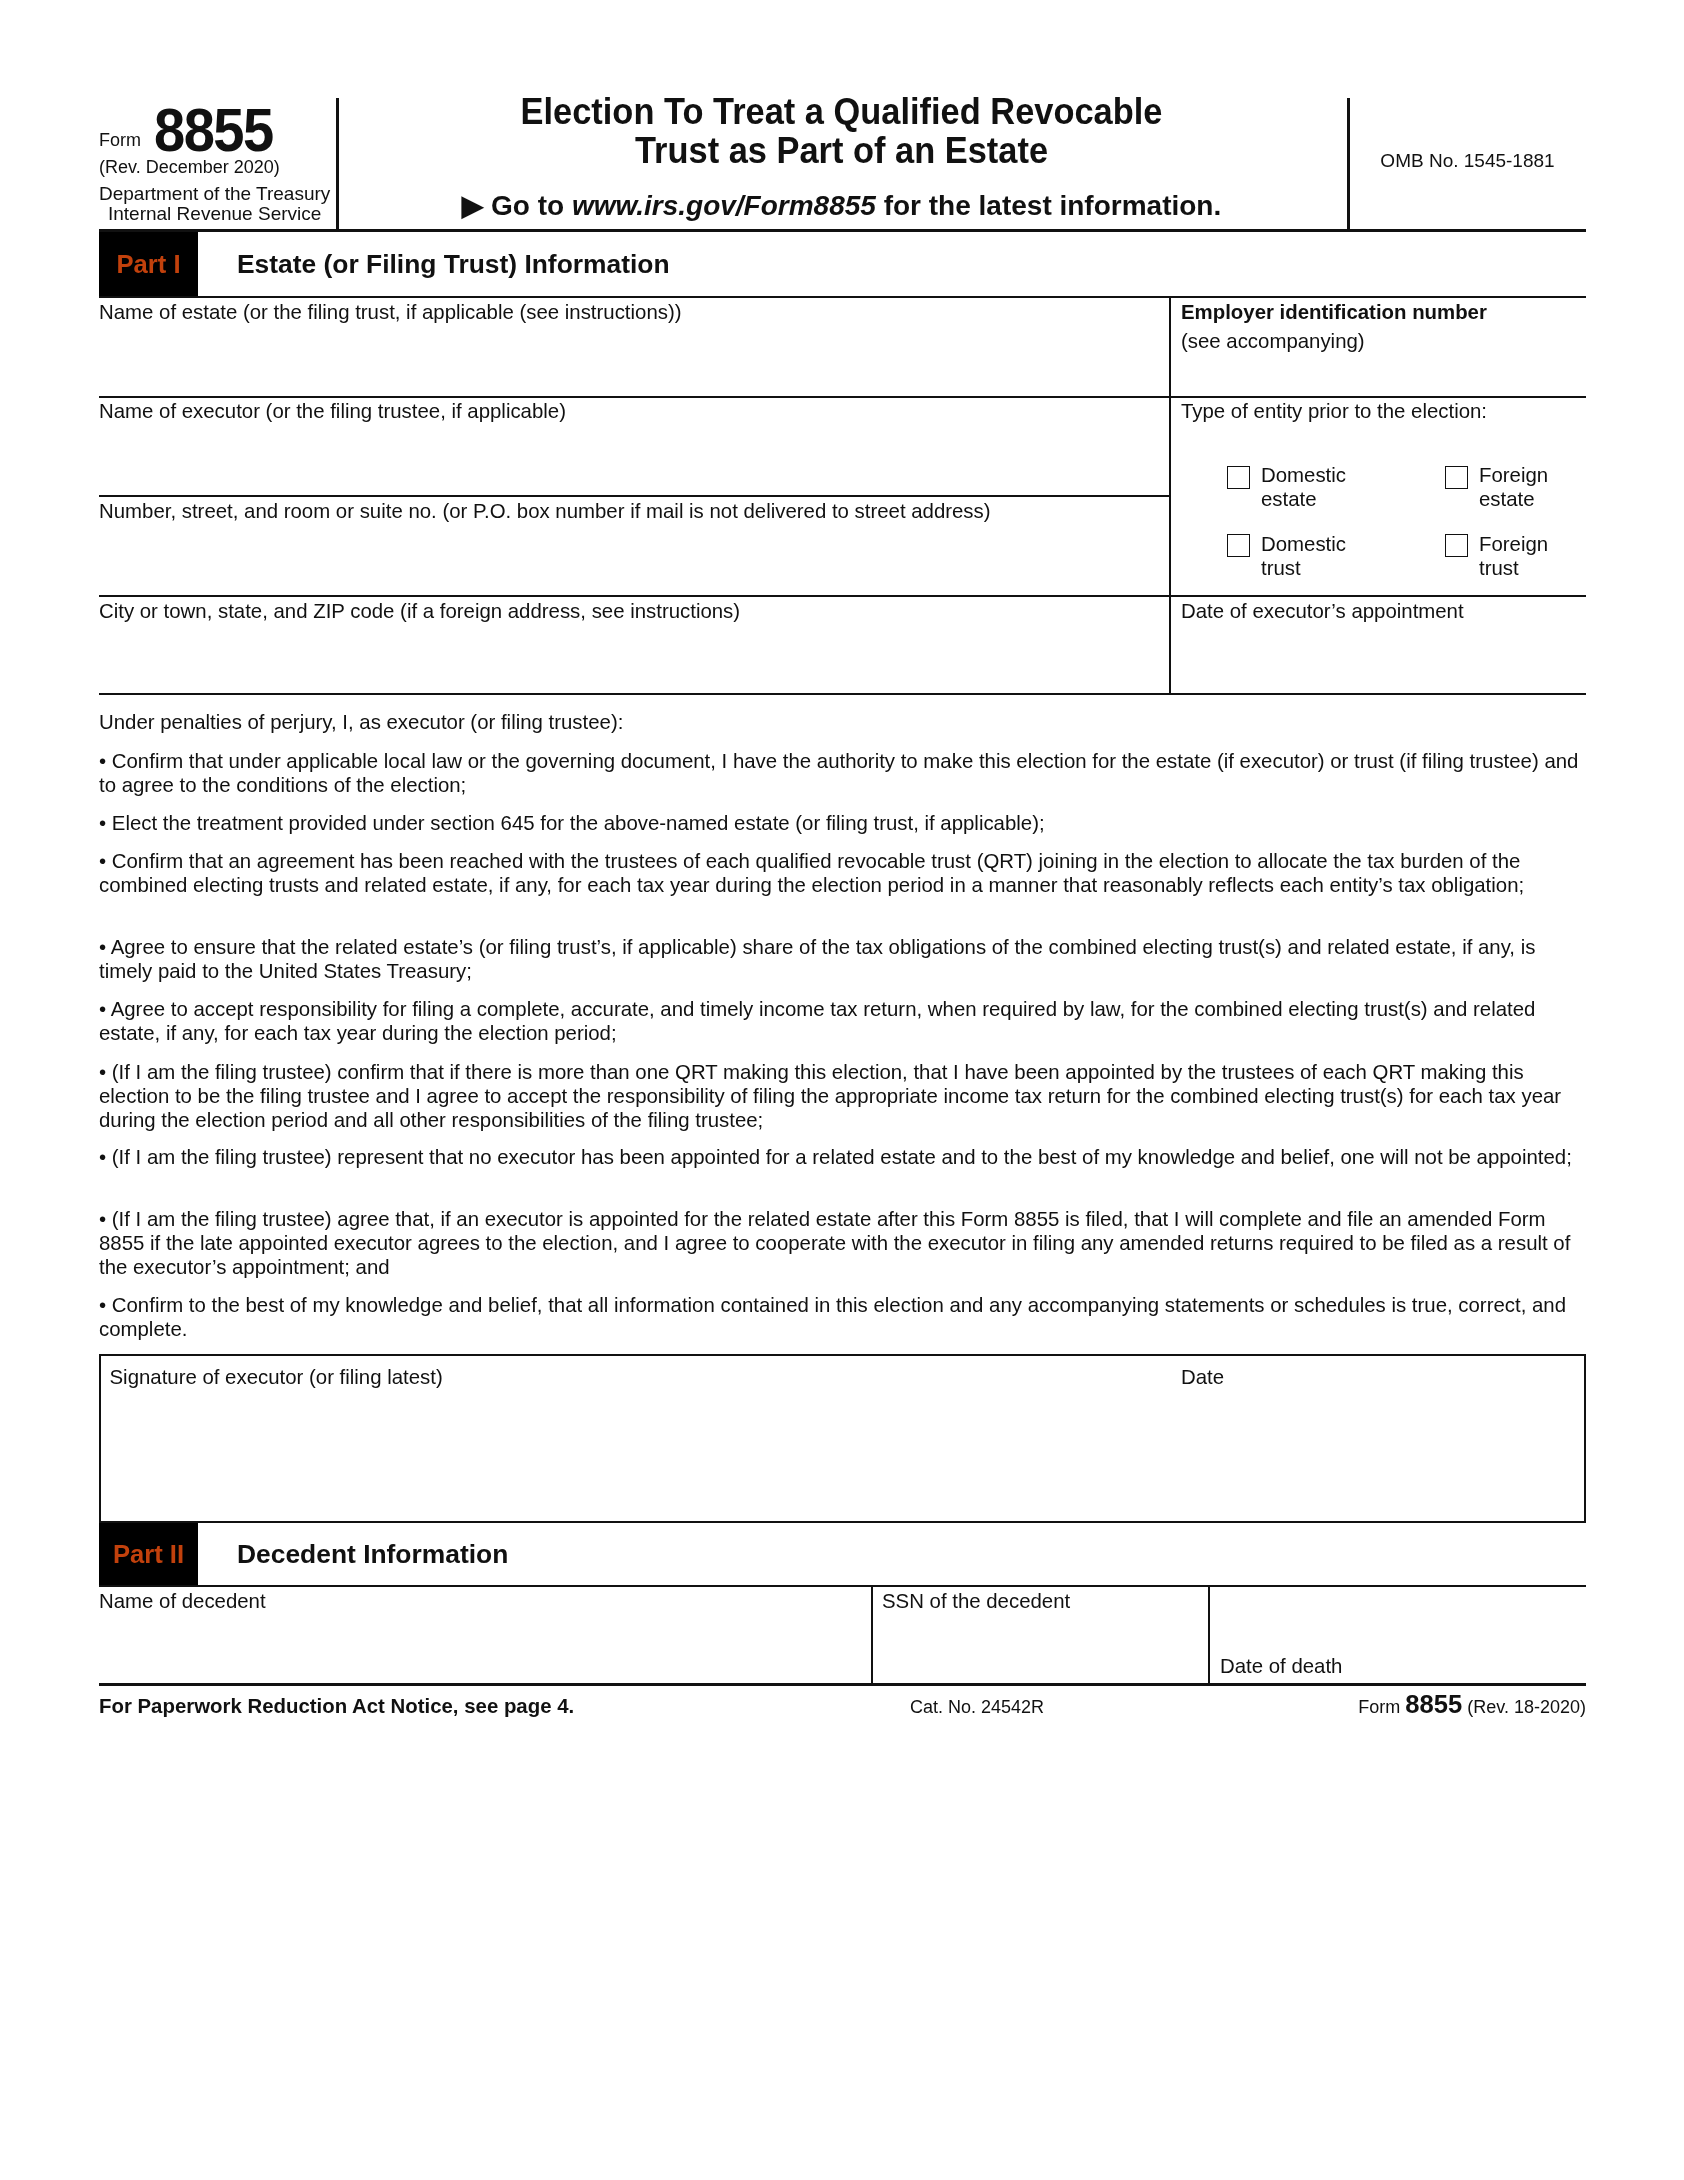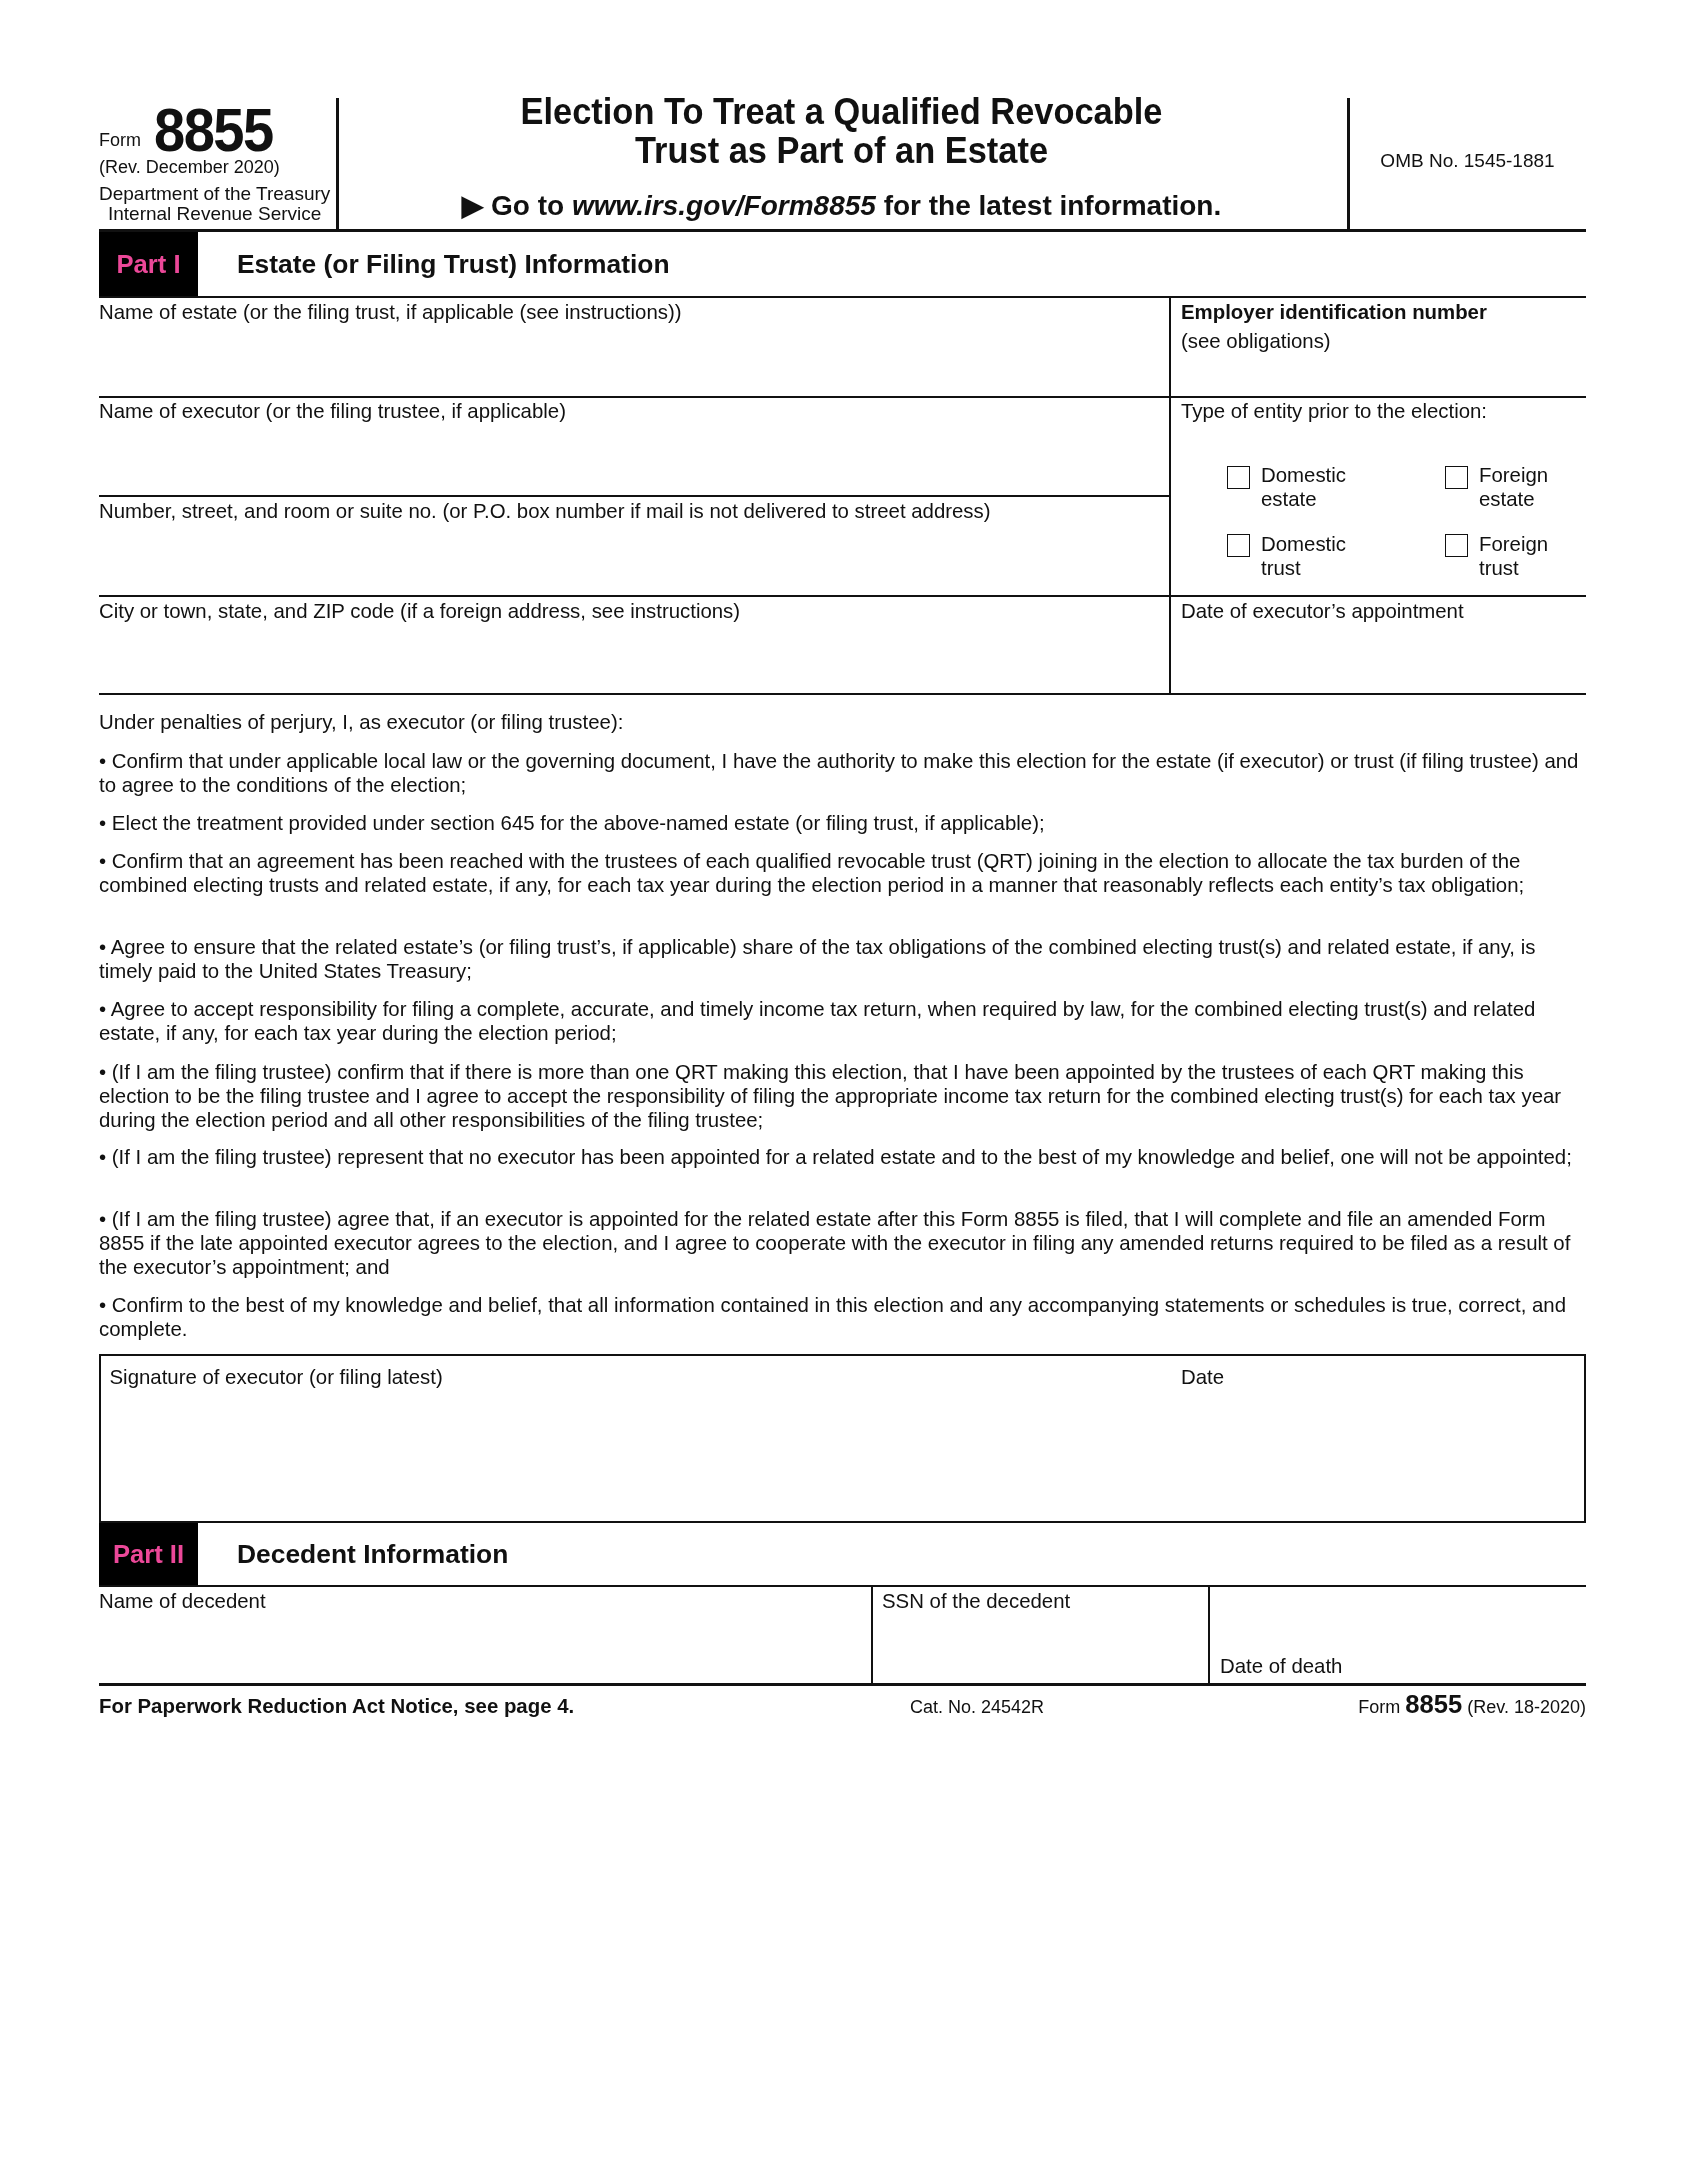--- a/index.html
+++ b/index.html
@@ -13,21 +13,21 @@
   .form-word { left: 99px; top: 130px; font-size: 18px; }
   .form-num { left: 154px; top: 95px; font-size: 61px; font-weight: bold; letter-spacing: -1.7px; transform: scaleX(0.92); transform-origin: left; }
   .rev { left: 99px; top: 157px; font-size: 18px; }
   .dept { left: 99px; top: 184px; font-size: 19px; line-height: 20.4px; text-align: center; }
   .title { left: 336px; width: 1011px; top: 92px; text-align: center; font-size: 37px; font-weight: bold; line-height: 39px; transform: scaleX(0.93); }
   .goto { left: 336px; width: 1011px; top: 189px; text-align: center; font-size: 28px; font-weight: bold; }
   .goto em { font-style: italic; }
   .omb { left: 1348px; width: 239px; top: 150px; text-align: center; font-size: 19px; }
 
   
-  .part-label { background: #000; color: #ec4899; font-weight: bold; font-size: 25.6px; display: flex; align-items: center; justify-content: center; }
+  .part-label { background: #000; color: #c2410c; font-weight: bold; font-size: 25.6px; display: flex; align-items: center; justify-content: center; }
   .part-title { font-weight: bold; font-size: 26.4px; }
 
   .label { font-size: 20.4px; line-height: 24px; }
   .bold { font-weight: bold; }
 
   .checkbox { position: absolute; width: 23px; height: 23px; border: 1.7px solid #111; background: #fff; }
   .cb-label { position: absolute; font-size: 20.4px; line-height: 24px; }
 
   .perjury { left: 99px; width: 1491px; font-size: 20.4px; line-height: 24px; }
   .bullet-p { position: absolute; left: 99px; width: 1491px; font-size: 20.4px; line-height: 24px; }
@@ -88,21 +88,21 @@
 
   <div class="abs label" style="left:99px; top:599px; width:1065px; height:94px;">
     <span>City or town, state, and ZIP code (if a foreign address, see instructions)</span>
   </div>
   <div class="hline" style="left:99px; top:693px; width:1487px; height:1.7px;"></div>
 
   <div class="vline" style="left:1169px; top:296px; width:1.7px; height:398px;"></div>
 
   <div class="abs label" style="left:1181px; top:300px; width:400px; height:94px;">
     <div class="bold">Employer identification number</div>
-    <div style="margin-top:5.1px;">(see obligations)</div>
+    <div style="margin-top:5.1px;">(see accompanying)</div>
   </div>
 
   <div class="abs label" style="left:1181px; top:399px;">Type of entity prior to the election:</div>
 
   <div>
     <div class="checkbox" style="left:1227px; top:466px;"></div>
     <div class="cb-label" style="left:1261px; top:463px;">
       <div>Domestic</div>
         <div>estate</div>
     </div>

